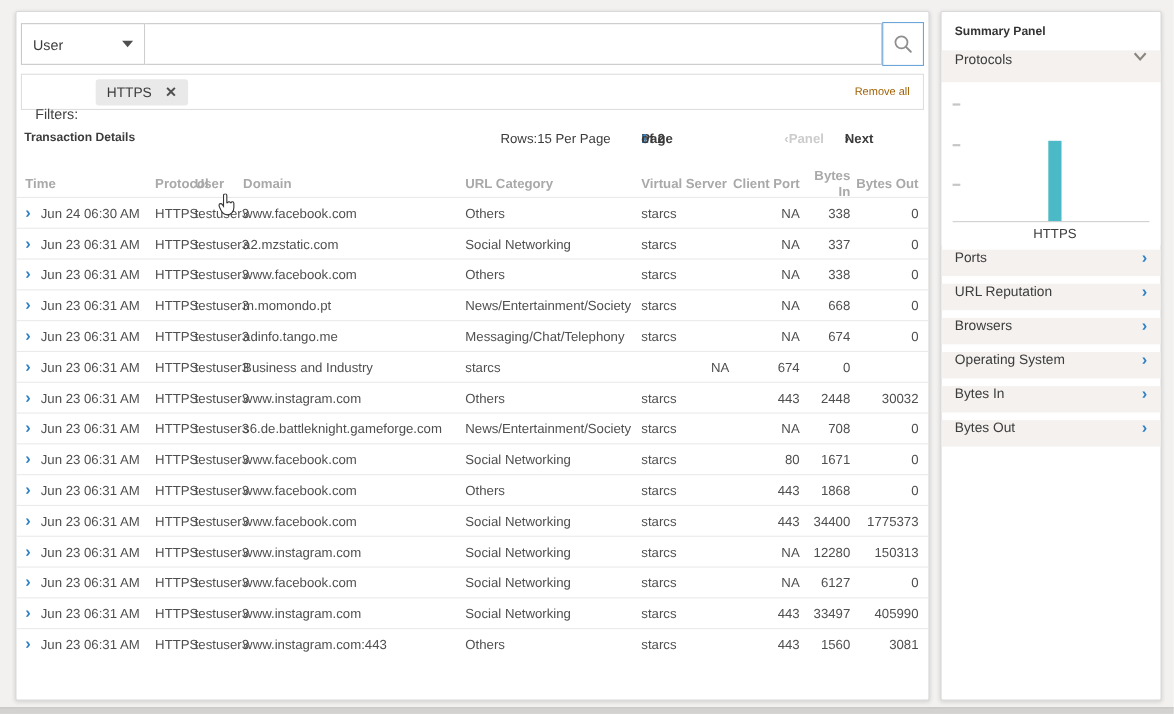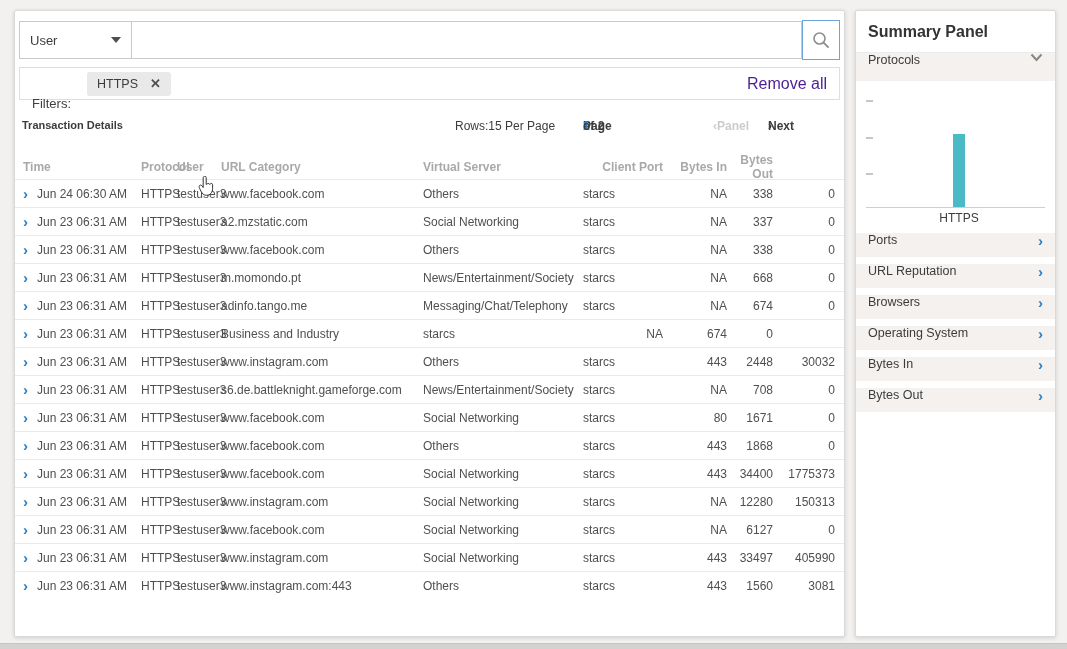--- a/index.html
+++ b/index.html
@@ -42,21 +42,21 @@
     position:absolute; left:4px; right:4px; top:56px; height:33px;
     border:1px solid #dedede; display:flex; align-items:center; padding:0 12px;
   }
   .filters-label { color:#3f3f3f; font-size:13px;margin-top:40px; }
   .chip {
     margin-left:16px; background:#e9e9e9; border-radius:3px;
     display:flex; align-items:center; height:24px; padding:0 10px; gap:12px;
     font-size:12.5px; color:#3c3c3c;
   }
   .chip-x { color:#4f4f4f; font-weight:bold; font-size:13px; cursor:pointer; }
-  .remove-all { margin-left:auto; color:#4c1d95; font-size:16px; cursor:pointer; text-decoration:none; }
+  .remove-all { margin-left:auto; color:#a16207; font-size:10px; cursor:pointer; text-decoration:none; }
 
   
   .toolbar { position:absolute; left:0; top:108px; width:100%; height:22px; }
   .toolbar span { position:absolute; white-space:nowrap; }
   .tb-title { left:7px; font-weight:bold; color:#3c3c3c; font-size:11px; }
   .tb-rows { left:440px; color:#3c3c3c; }
   .tb-rows b { font-weight:normal; }
   .tb-page { left:568px; font-weight:bold; color:#3c3c3c; }
   .tb-page .pg-cur { color:#2e81c4; }
   .tb-prev { left:698px; color:#cccccc; font-weight:bold; cursor:default; }
@@ -70,21 +70,21 @@
   }
   .thead { position:absolute; left:0; top:142px; width:100%; height:26px; padding-left:8px;
     color:#a9a9a9; font-weight:bold; }
   .th-time { grid-column:1 / 3; }
   .num { text-align:right; }
   .tbody { position:absolute; left:0; top:168px; width:100%; }
   .trow { height:28px; border-top:1px solid #eaeaea; padding-left:8px; white-space:nowrap; color:#4f4f4f; }
   .expander { color:#2e81c4; font-weight:bold; font-size:15px; line-height:1; cursor:pointer; }
 
   
-  .sp-title { padding:12px 12px 11px; font-weight:bold; font-size:16px; color:#333; border-bottom:1px solid #ececec; }
+  .sp-title { padding:12px 12px 11px; font-weight:bold; font-size:11px; color:#333; border-bottom:1px solid #ececec; }
   .acc-head {
     height:28px; background:#f4f1ef; display:flex; align-items:flex-start;
     padding:0 12px; font-size:12.5px; color:#3c3c3c; cursor:pointer;
   }
   .acc-head .right { margin-left:auto; display:flex; align-items:center; }
   .sp-chart { position:relative; height:148px; background:#fff; }
   .tick { position:absolute; left:10px; width:7px; height:2px; background:#c6c6c6; }
   .baseline { position:absolute; left:10px; right:10px; top:126px; height:1px; background:#cfcfcf; }
   .bar { position:absolute; left:97px; bottom:22px; width:12px; background:#4cb9c6; }
   .bar-label { position:absolute; top:130px; left:60px; width:86px; text-align:center; color:#3c3c3c; font-size:12px; }
@@ -141,20 +141,21 @@
       <span>of 2</span>
     </span>
     <span class="tb-prev">‹ <span>Panel</span></span>
     <span class="tb-next"><span>Next</span> ›</span>
   </div>
 
   <div class="thead grid-cols">
     <span class="th-time">Time</span>
     <span>Protocol</span>
     <span>User</span>
+    <span>Domain</span>
     <span>URL Category</span>
     <span>Virtual Server</span>
     <span class="num">Client Port</span>
     <span class="num">Bytes In</span>
     <span class="num">Bytes Out</span>
   </div>
 
   <div class="tbody">
   <div class="trow grid-cols">
     <span class="expander">›</span>

